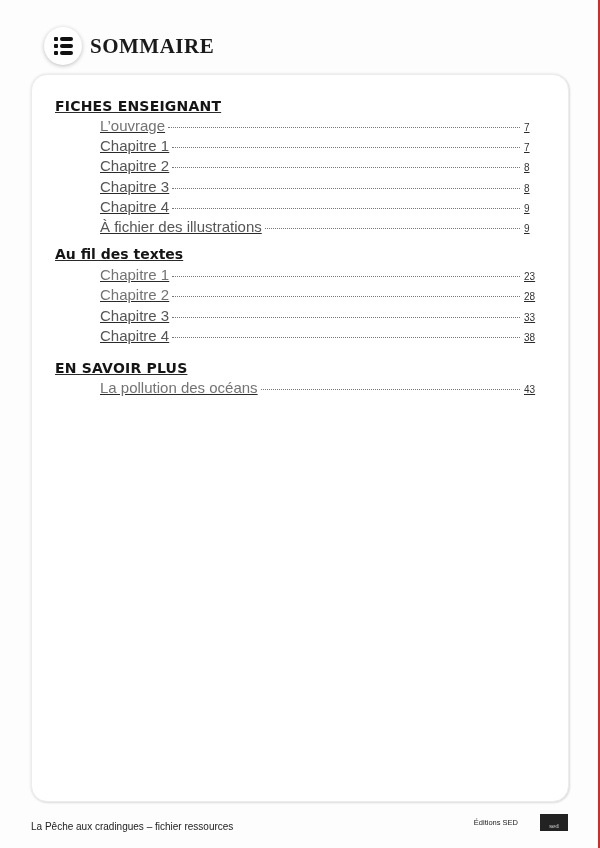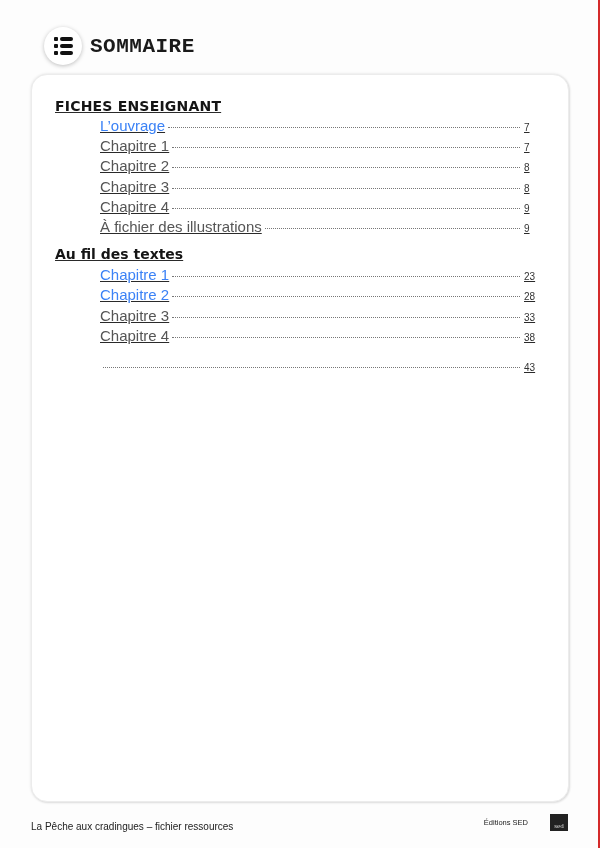--- a/index.html
+++ b/index.html
@@ -11,57 +11,57 @@
     .header { position: absolute; left: 44px; top: 26px; height: 40px; display: flex; align-items: center; }
     .header-icon {
       width: 38px; height: 38px; border-radius: 50%; background: #fff;
       box-shadow: 0 1px 4px rgba(0,0,0,0.25);
       display: flex; flex-direction: column; justify-content: center; align-items: center; gap: 3px;
     }
     .list-line { display: flex; align-items: center; gap: 2px; }
     .list-dot { width: 4px; height: 4px; background: #111; border-radius: 1px; }
     .list-bar { width: 13px; height: 4px; background: #111; border-radius: 2px; }
     .header-title {
-      margin-left: 8px; font-family: Liberation Mono, monospace; font-weight: bold;
+      margin-left: 8px; font-family: Liberation Serif, serif; font-weight: bold;
       font-size: 21px; letter-spacing: 0.5px; color: #1a1a1a;
     }
 
     .card {
       position: absolute; left: 31px; top: 74px; width: 538px; height: 728px;
       background: #fff; border-radius: 16px;
       box-shadow: 0 0 3px rgba(0,0,0,0.12), 1px 1px 2px rgba(0,0,0,0.08);
       border: 1px solid #ececec;
     }
 
     .toc { position: absolute; left: 55px; top: 96px; width: 485px; text-decoration: underline; }
     .sec-head {
       font-family: "DejaVu Sans", sans-serif; font-weight: bold; font-size: 14px;
       color: #151515; height: 20px; line-height: 20px; letter-spacing: 0.2px;
     }
     .sub-head {
       font-family: "DejaVu Sans", sans-serif; font-weight: bold; font-size: 14px;
       color: #151515; height: 22px; line-height: 22px;
     }
     .entry { display: flex; align-items: baseline; height: 20.2px; line-height: 20px; padding-left: 45px; }
-    .entry-label { font-size: 15px; color: #3b82f6; white-space: nowrap; }
+    .entry-label { font-size: 15px; color: #737373; white-space: nowrap; }
     .entry-label.light { color: #555; }
     .leader { flex: 1; border-bottom: 1px dotted #777; margin: 0 4px 0 3px; position: relative; top: -3px; }
     .page { font-size: 10px; color: #333; min-width: 16px; text-align: left; }
     .entry.top-level { padding-left: 0; }
     .entry.top-level .entry-label {
       font-family: "DejaVu Sans", sans-serif; font-weight: bold; font-size: 14px; color: #151515;
     }
     .gap-sm { height: 6px; }
     .gap-md { height: 12px; }
 
     .footer-left { position: absolute; left: 31px; top: 821px; font-size: 10px; color: #222; }
     .footer-right { position: absolute; right: 32px; top: 814px; display: flex; align-items: center; gap: 22px; }
     .footer-publisher { font-size: 7.5px; color: #222; }
     .sed-logo {
-      width: 18px; height: 17px; background: #222; color: #ddd; font-family: "Liberation Serif", serif;
+      width: 28px; height: 17px; background: #222; color: #ddd; font-family: "Liberation Serif", serif;
       font-size: 7px; display: flex; align-items: flex-end; justify-content: center; padding-bottom: 1px;
     }
   </style>
 </head>
 <body>
 
 <div class="right-edge"></div>
 
 <div class="header">
   <div class="header-icon">
@@ -136,21 +136,23 @@
     <span class="page">33</span>
   </div>
   <div class="entry">
     <span class="entry-label light">Chapitre 4</span>
     <span class="leader"></span>
     <span class="page">38</span>
   </div>
 
   <div class="gap-md"></div>
 
+  <div class="sec-head">EN SAVOIR PLUS</div>
   <div class="entry">
+    <span class="entry-label">La pollution des océans</span>
     <span class="leader"></span>
     <span class="page">43</span>
   </div>
 
   <div class="gap-md"></div>
 
 </div>
 
 <div class="footer-left">La Pêche aux cradingues – fichier ressources</div>
 <div class="footer-right">

